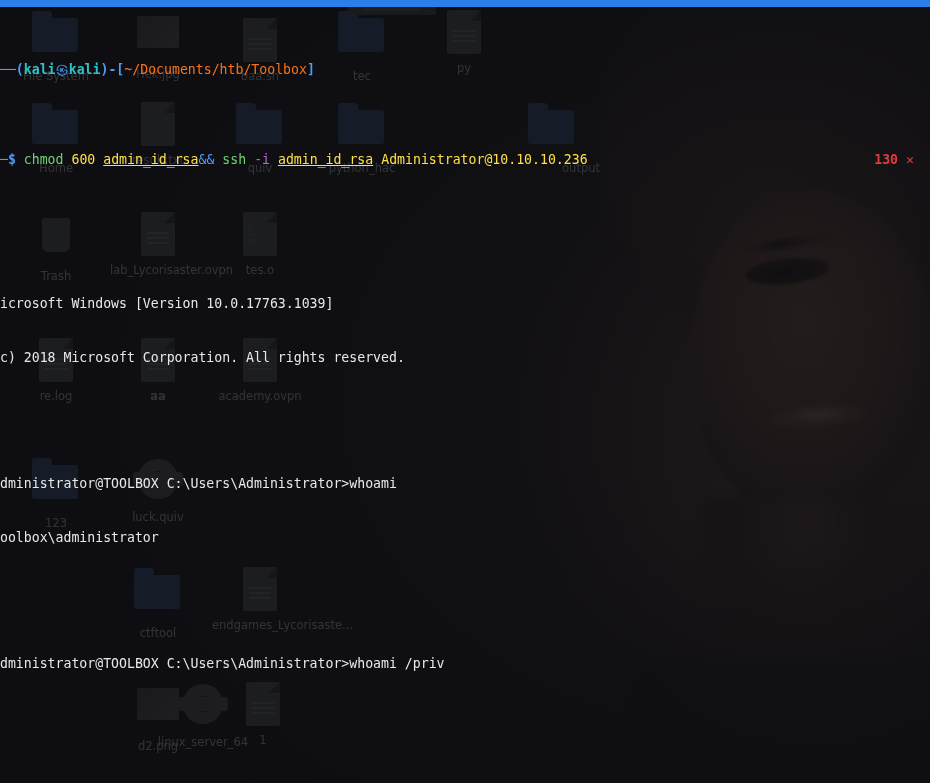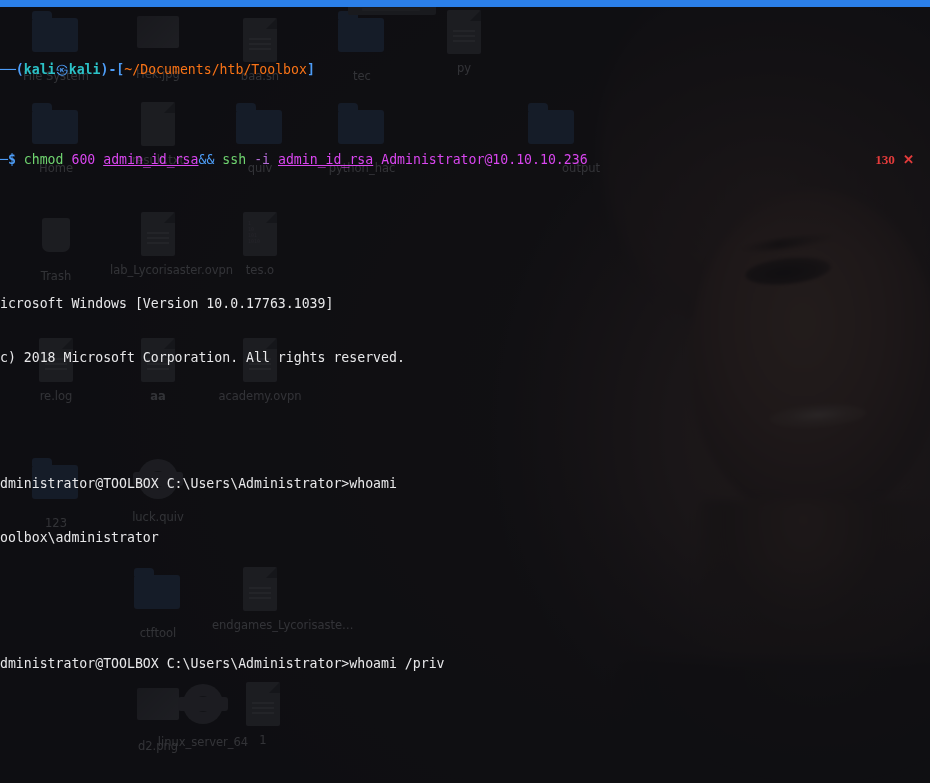--- a/index.html
+++ b/index.html
@@ -237,31 +237,30 @@
     color: #e8e8ea;
     white-space: pre;
   }
   .line { height: 18px; position: relative; }
 
   
   .c-blue   { color: #4d9df7; }
   .c-blueb  { color: #4d9df7; font-weight: bold; }
   .c-cyan   { color: #2cc2c7; font-weight: bold; }
   .c-green  { color: #6fd36f; }
-  .c-white  { color: #d946ef; }
+  .c-white  { color: #fde047; }
   .c-whiteb { color: #f97316; font-weight: normal; }
   .c-mag    { color: #b36ad6; }
   .u        { text-decoration: underline; }
 
   .exit-code {
     position: absolute;
     right: 8px; top: 0;
     color: #e33b3b;
     font-weight: bold;
-    font-family: Liberation Serif, serif;
   }
   .exit-x { color: #e33b3b; margin-left: 8px; }
 </style>
 </head>
 <body>
 
 <div id="desktop">
   <div class="wallpaper">
     <div class="wp-base"></div>
     <div class="wp-hair"></div>

